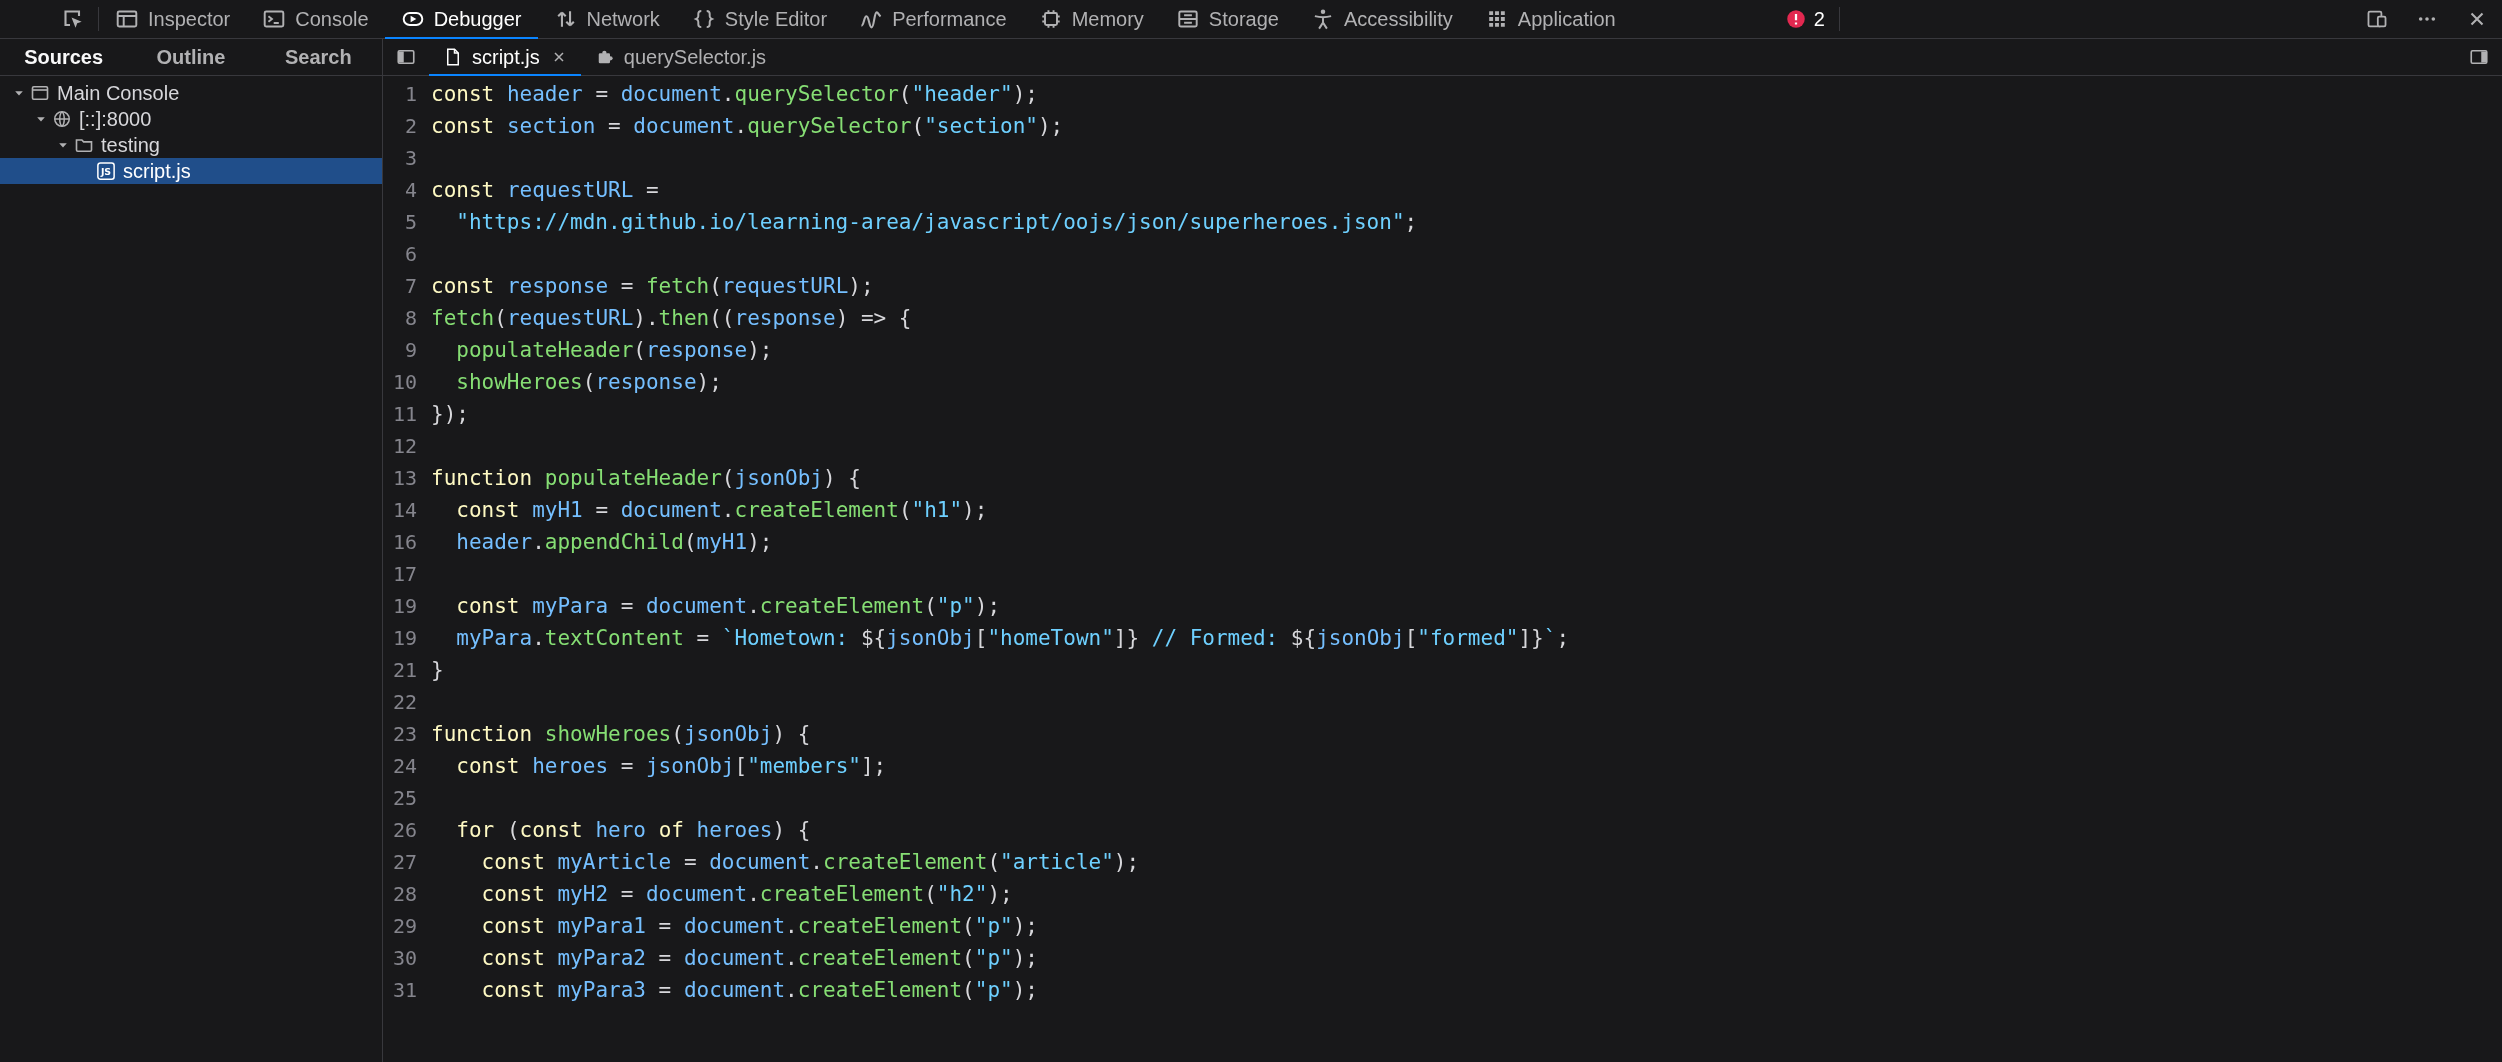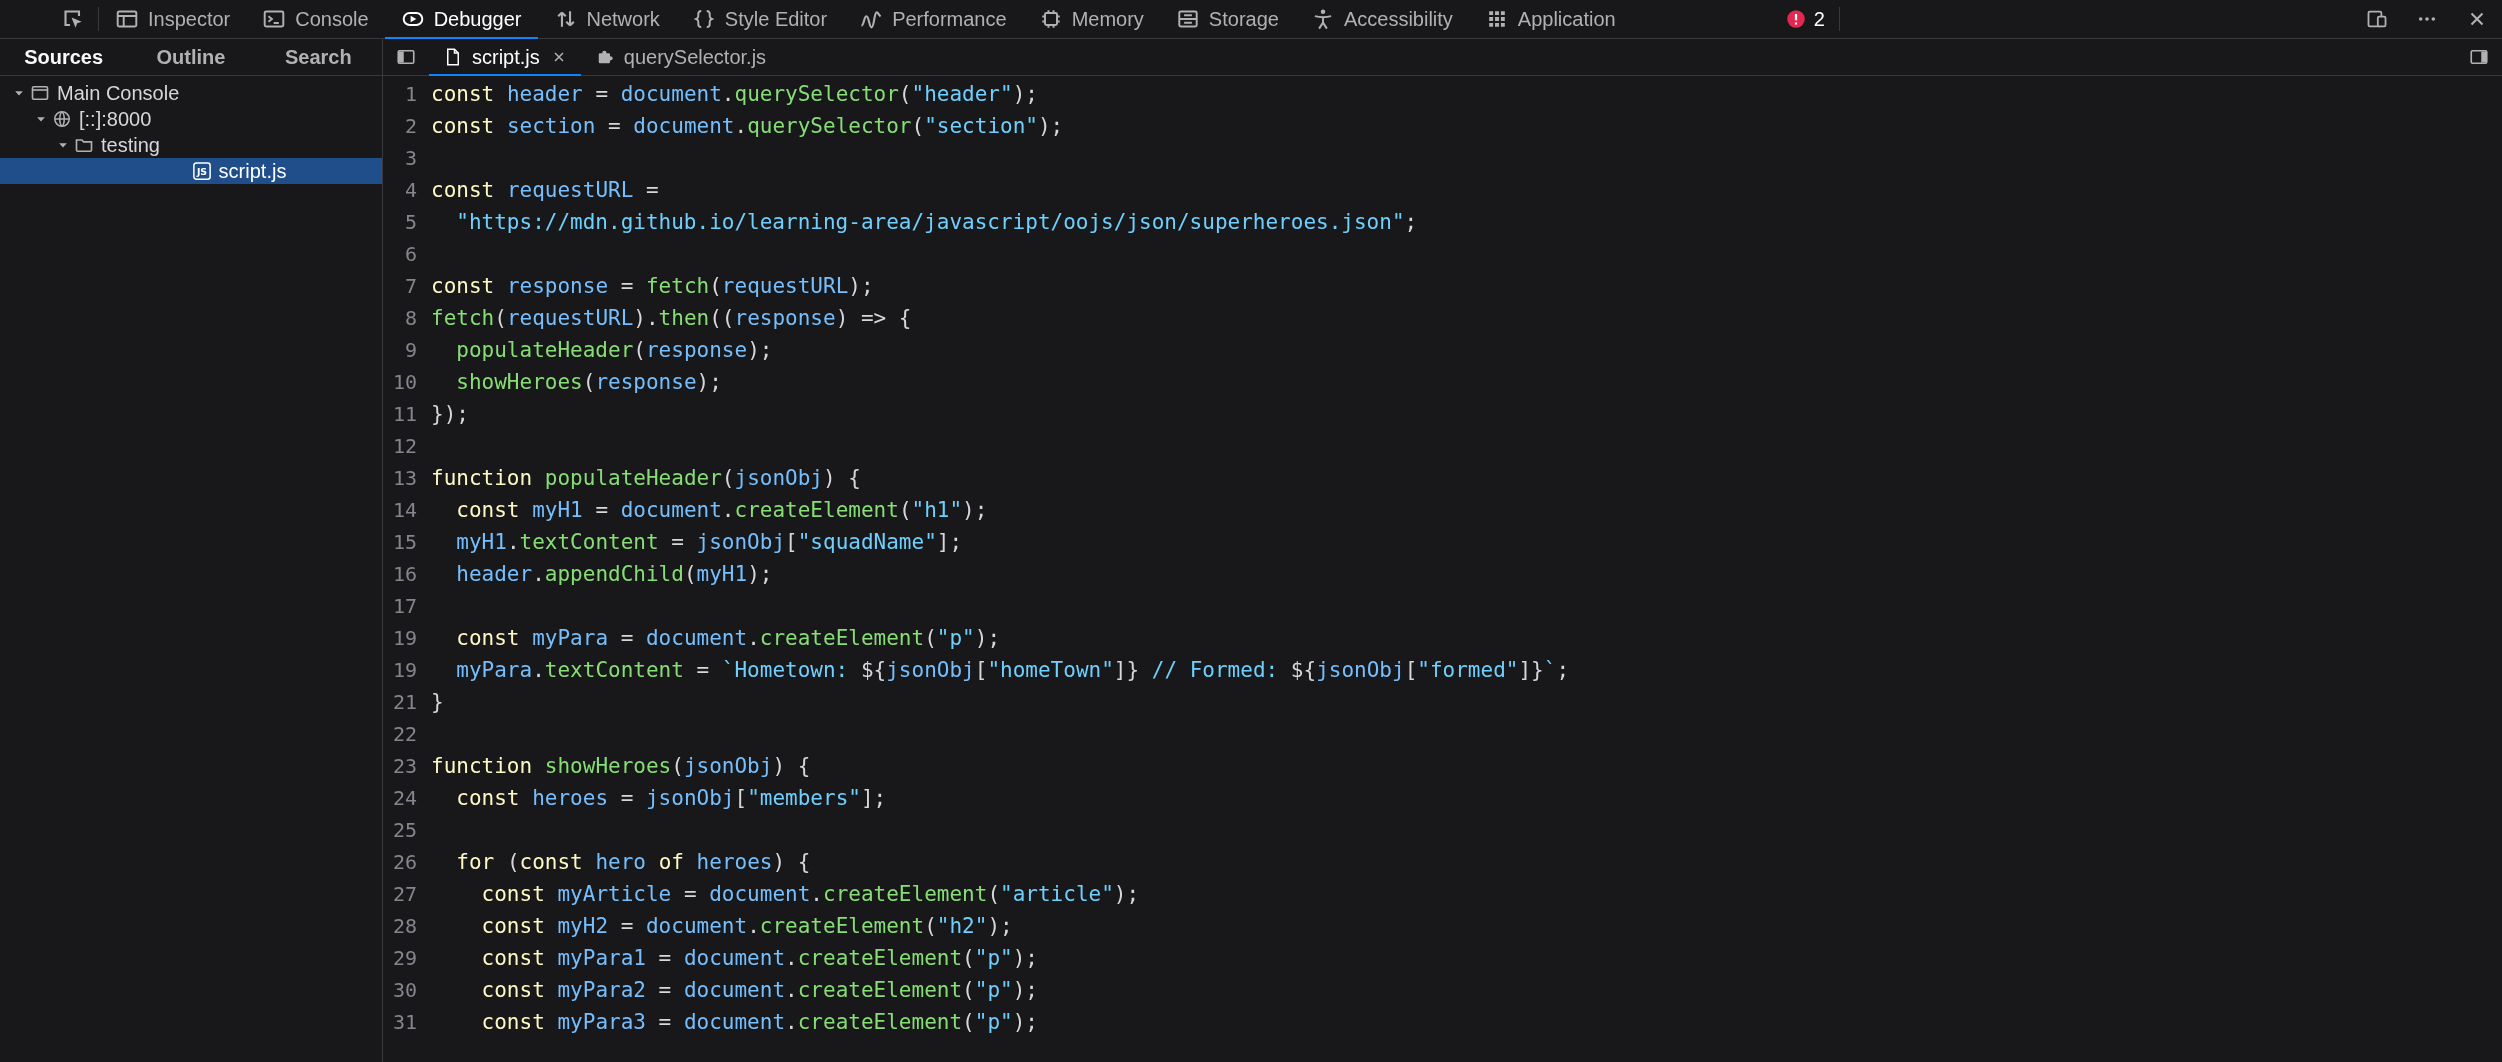--- a/index.html
+++ b/index.html
@@ -339,21 +339,21 @@
                 <path fill="currentColor" d="M4.2 6.2h7.6L8 10.6z"></path>
               </svg>
             </span>
             <span class="ic ic20 t-ic">
               <svg viewBox="0 0 16 16" fill="none" stroke="currentColor" stroke-width="1.3">
                 <path d="M2 4h4.3l1.4 1.5H14V12c0 .6-.4 1-1 1H3c-.6 0-1-.4-1-1z"></path>
               </svg>
             </span>
             <span>testing</span>
           </div>
-          <div class="tree-item selected" style="padding-left: 74px; justify-content: center;">
+          <div class="tree-item selected" style="padding-left: 74px;">
             <span class="chev"></span>
             <span class="ic ic20 t-ic">
               <svg viewBox="0 0 16 16">
                 <rect x="1.5" y="1.5" width="13" height="13" rx="2" fill="none" stroke="currentColor" stroke-width="1.2"></rect>
                 <text x="8" y="11.2" text-anchor="middle" font-size="7.5" font-weight="bold" fill="currentColor" font-family="DejaVu Sans, sans-serif">JS</text>
               </svg>
             </span>
             <span>script.js</span>
           </div>
         </div>
@@ -410,24 +410,20 @@
           </div>
           <div class="code-line">
             <span class="ln">13</span>
             <span class="lt"><span class="tk-k">function</span><span class="tk-p"> </span><span class="tk-f">populateHeader</span><span class="tk-p">(</span><span class="tk-v">jsonObj</span><span class="tk-p">) {</span></span>
           </div>
           <div class="code-line">
             <span class="ln">14</span>
             <span class="lt"><span class="tk-p">  </span><span class="tk-k">const</span><span class="tk-p"> </span><span class="tk-v">myH1</span><span class="tk-p"> = </span><span class="tk-v">document</span><span class="tk-p">.</span><span class="tk-f">createElement</span><span class="tk-p">(</span><span class="tk-s">"h1"</span><span class="tk-p">);</span></span>
           </div>
           <div class="code-line">
-            <span class="ln">15</span>
-            <span class="lt"><span class="tk-p">  </span><span class="tk-v">myH1</span><span class="tk-p">.</span><span class="tk-f">textContent</span><span class="tk-p"> = </span><span class="tk-v">jsonObj</span><span class="tk-p">[</span><span class="tk-s">"squadName"</span><span class="tk-p">];</span></span>
-          </div>
-          <div class="code-line">
             <span class="ln">16</span>
             <span class="lt"><span class="tk-p">  </span><span class="tk-v">header</span><span class="tk-p">.</span><span class="tk-f">appendChild</span><span class="tk-p">(</span><span class="tk-v">myH1</span><span class="tk-p">);</span></span>
           </div>
           <div class="code-line">
             <span class="ln">17</span>
             <span class="lt"></span>
           </div>
           <div class="code-line">
             <span class="ln">19</span>
             <span class="lt"><span class="tk-p">  </span><span class="tk-k">const</span><span class="tk-p"> </span><span class="tk-v">myPara</span><span class="tk-p"> = </span><span class="tk-v">document</span><span class="tk-p">.</span><span class="tk-f">createElement</span><span class="tk-p">(</span><span class="tk-s">"p"</span><span class="tk-p">);</span></span>

